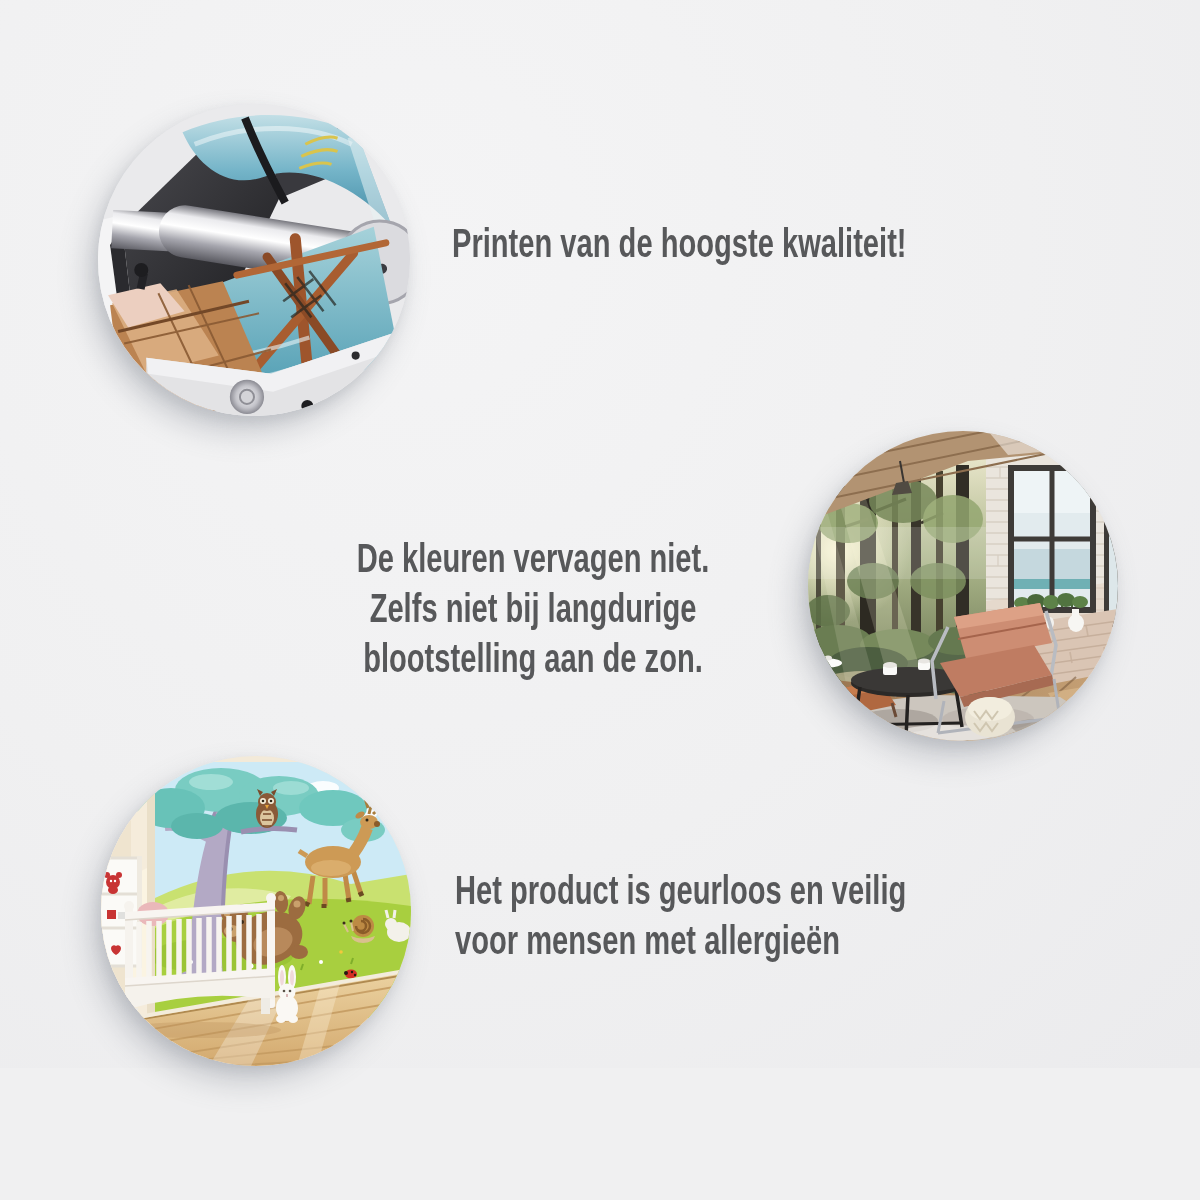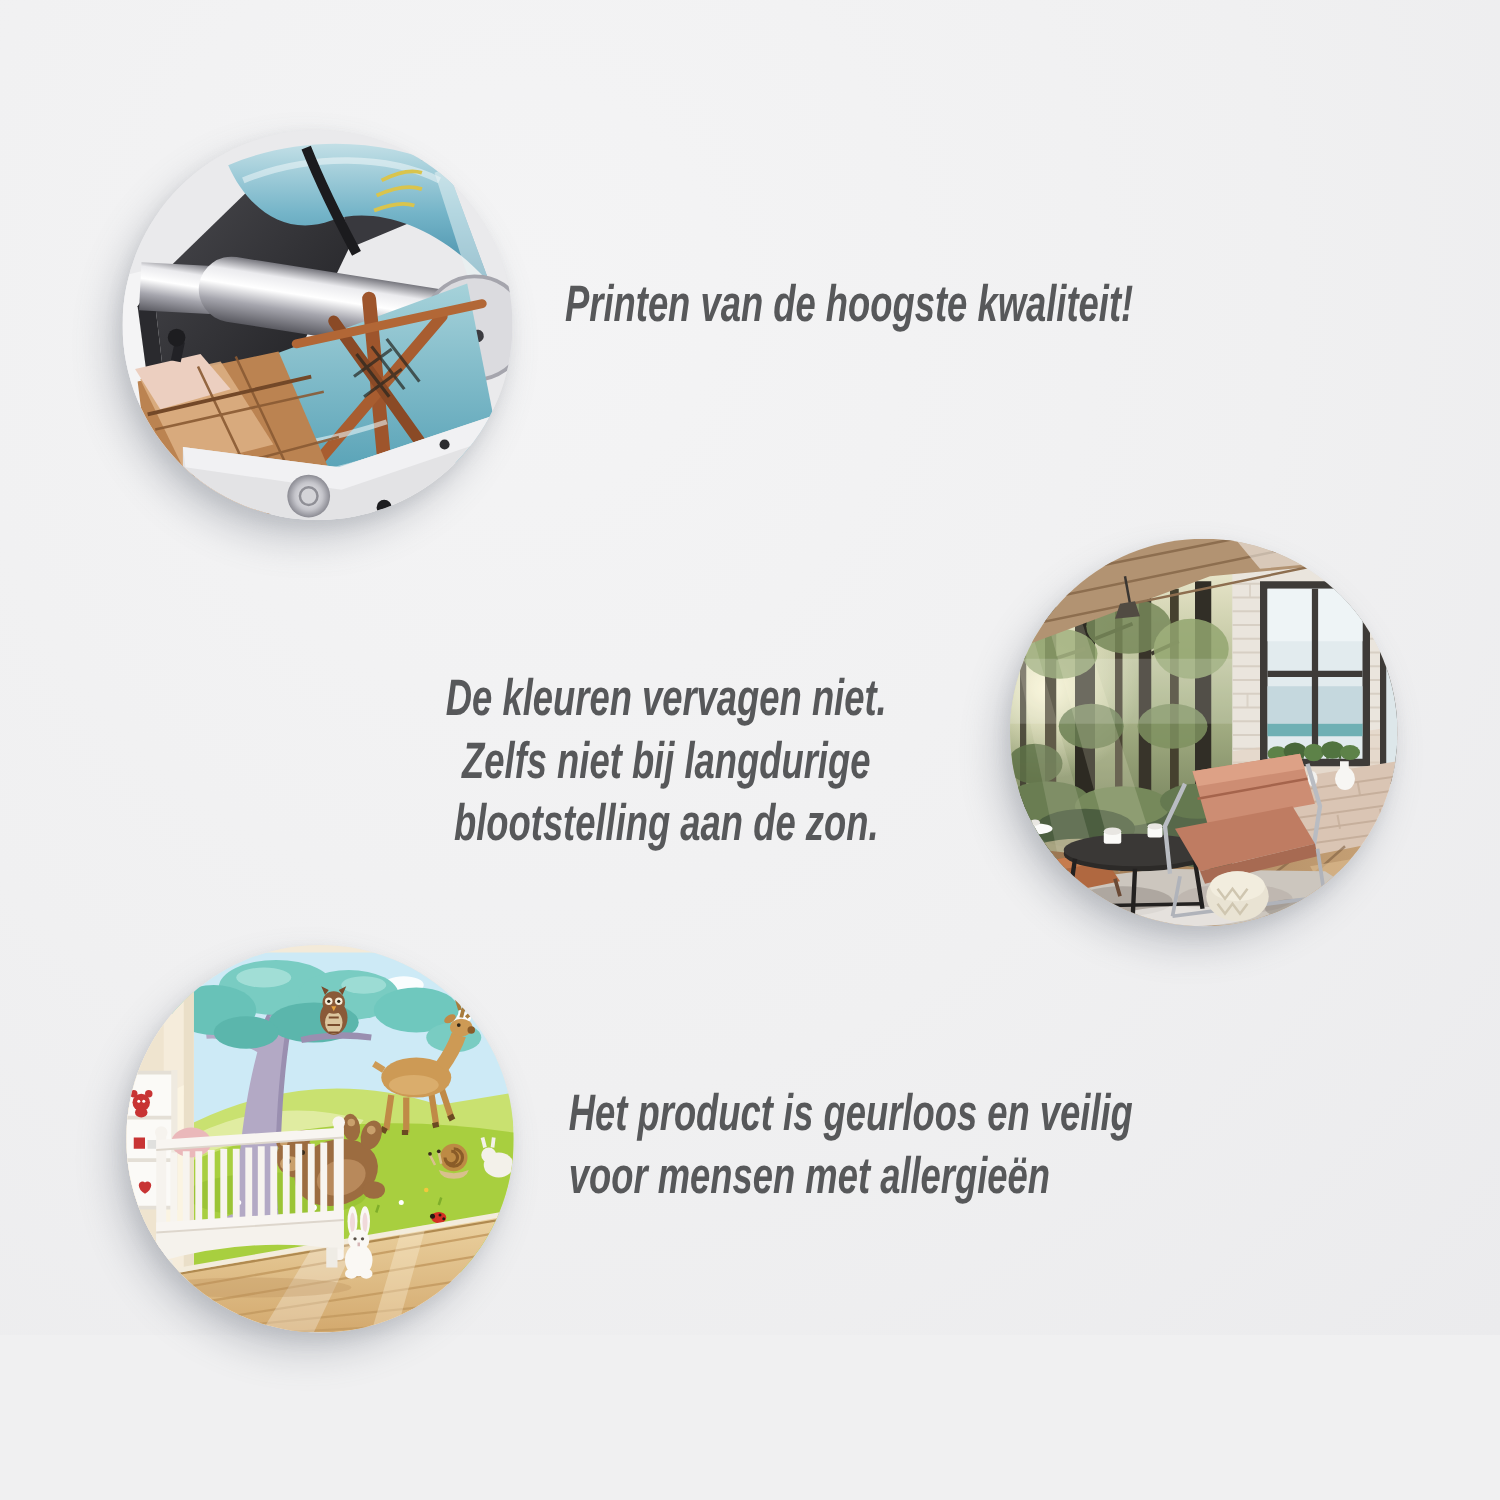--- a/index.html
+++ b/index.html
@@ -4,21 +4,20 @@
 <style>
   html,body{margin:0;padding:0;}
   body{
     width:1200px;height:1200px;overflow:hidden;
     background:#f0f0f1;
     font-family:"Liberation Sans",sans-serif;
   }
   .stage{
     position:relative;width:1200px;height:1068px;
     background:radial-gradient(ellipse at 35% 22%, #f4f4f5 0%, #f0f0f1 55%, #ebebed 100%);
-    font-style:italic;
   }
   .photo-circle{
     position:absolute;border-radius:50%;overflow:hidden;
     box-shadow:-10px 16px 30px rgba(100,106,118,.30), -3px 6px 12px rgba(100,106,118,.12);
     background:#e8e8ea;
   }
   .photo-circle svg{display:block;width:100%;height:100%;}
   #circle-1{left:98px;top:104px;width:312px;height:312px;}
   #circle-2{left:808px;top:431px;width:310px;height:310px;}
   #circle-3{left:101px;top:756px;width:310px;height:310px;}

